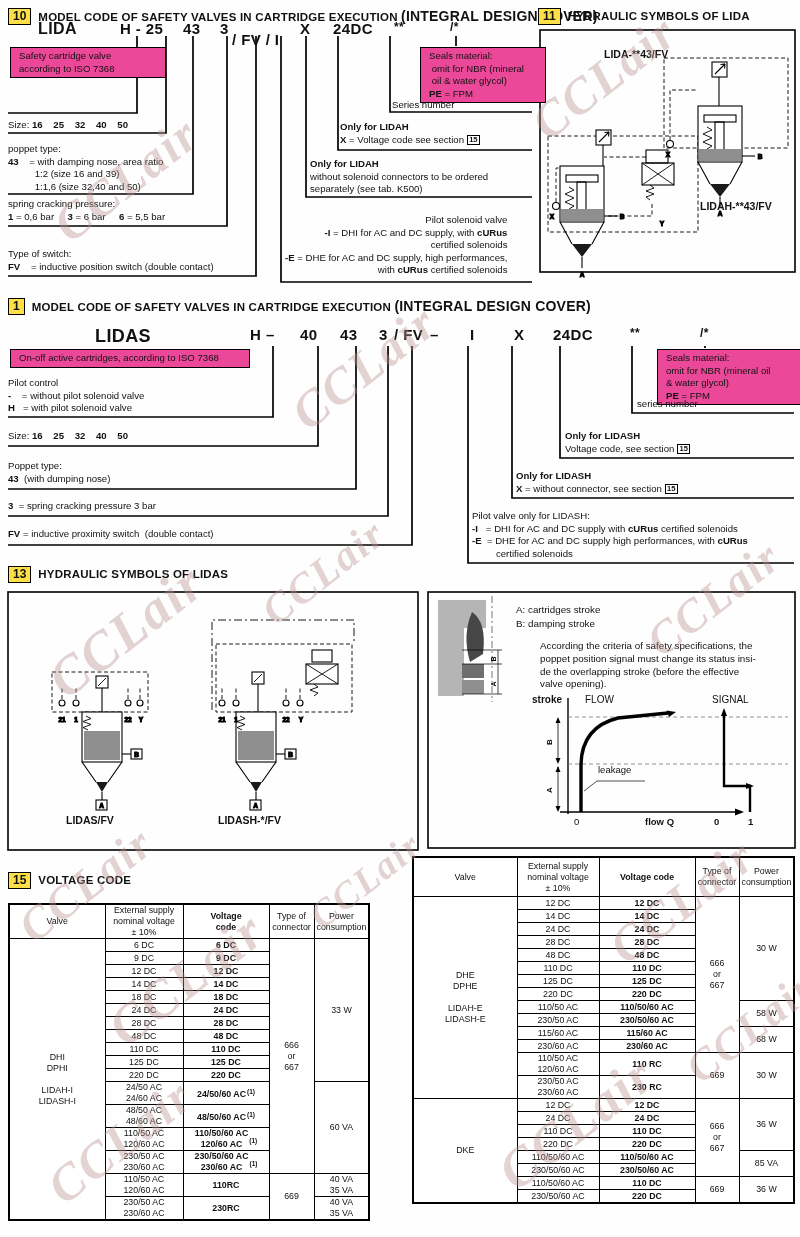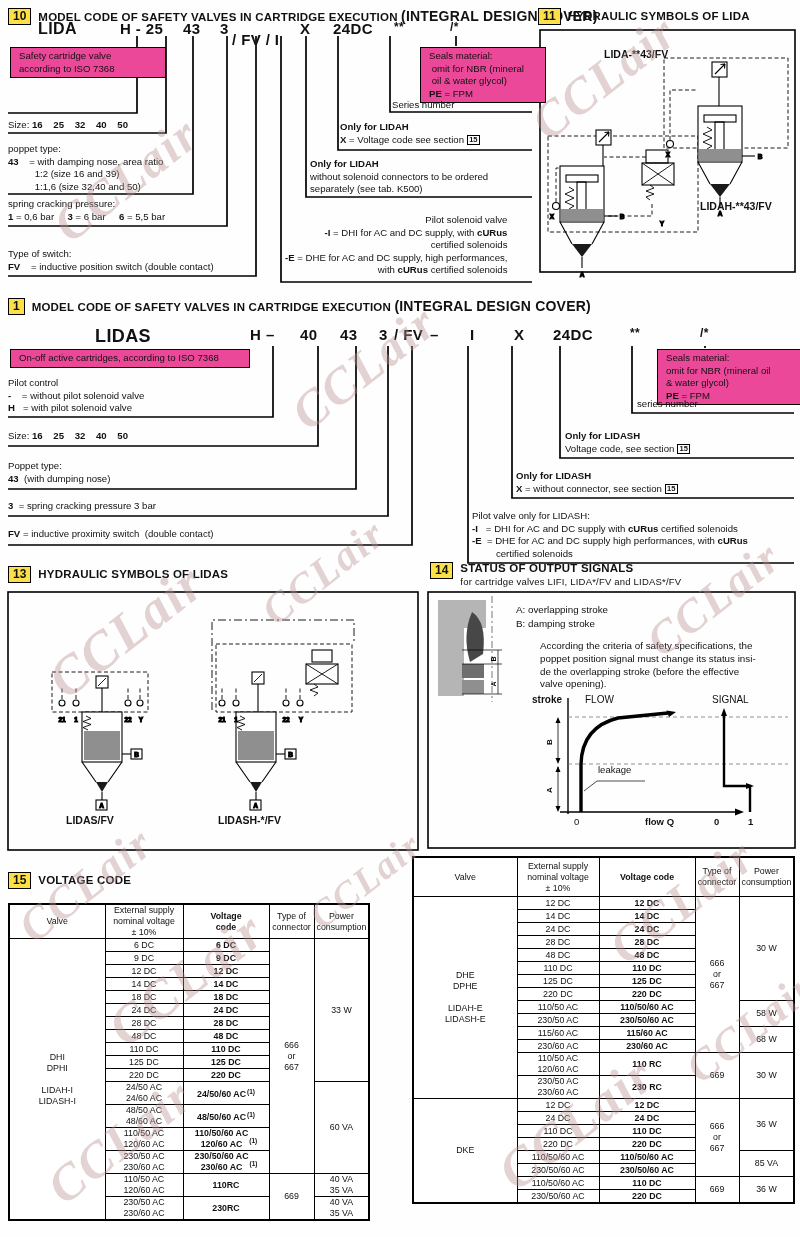--- a/index.html
+++ b/index.html
@@ -227,38 +227,31 @@
     <span class="sectitle">HYDRAULIC SYMBOLS OF LIDA</span>
   </div>
   <div class="sechead" style="left:8px;top:298px">
     <span class="secnum">1</span>
     <span class="sectitle"><span>MODEL CODE OF SAFETY VALVES IN CARTRIDGE EXECUTION</span> <span class="small">(INTEGRAL DESIGN COVER)</span></span>
   </div>
   <div class="sechead" style="left:8px;top:566px">
     <span class="secnum">13</span>
     <span class="sectitle">HYDRAULIC SYMBOLS OF LIDAS</span>
   </div>
-  <div class="sechead" style="left:430px;top:562px">
-    <span class="secnum">14</span>
-    <span class="sectitle" style="line-height:13px">
-      <span>STATUS OF OUTPUT SIGNALS</span><br>
-      <span class="subtitle">for cartridge valves LIFI, LIDA*/FV and LIDAS*/FV</span>
-    </span>
-  </div>
   <div class="sechead" style="left:8px;top:872px">
     <span class="secnum">15</span>
     <span class="sectitle">VOLTAGE CODE</span>
   </div>
 
   <div class="dlabel" style="left:604px;top:48px">LIDA-**43/FV</div>
   <div class="dlabel" style="left:700px;top:200px">LIDAH-**43/FV</div>
   <div class="dlabel" style="left:66px;top:814px">LIDAS/FV</div>
   <div class="dlabel" style="left:218px;top:814px">LIDASH-*/FV</div>
 
-  <div class="legend" style="left:516px;top:604px">A: overlapping stroke</div>
+  <div class="legend" style="left:516px;top:604px">A: cartridges stroke</div>
   <div class="legend" style="left:516px;top:618px">B: damping stroke</div>
   <div class="para" style="left:540px;top:640px;width:253px">According the criteria of safety specifications, the
 poppet position signal must change its status insi-
 de the overlapping stroke (before the effective
 valve opening).</div>
   <div class="glabel b" style="left:532px;top:694px">stroke</div>
   <div class="glabel" style="left:585px;top:694px">FLOW</div>
   <div class="glabel" style="left:712px;top:694px">SIGNAL</div>
   <div class="glabel s" style="left:598px;top:764px">leakage</div>
   <div class="glabel b s" style="left:645px;top:816px">flow Q</div>

